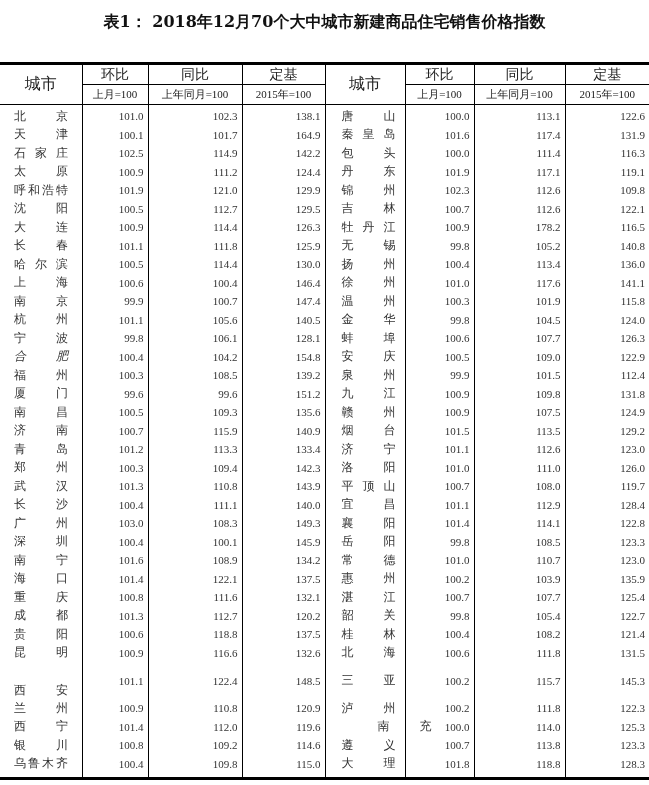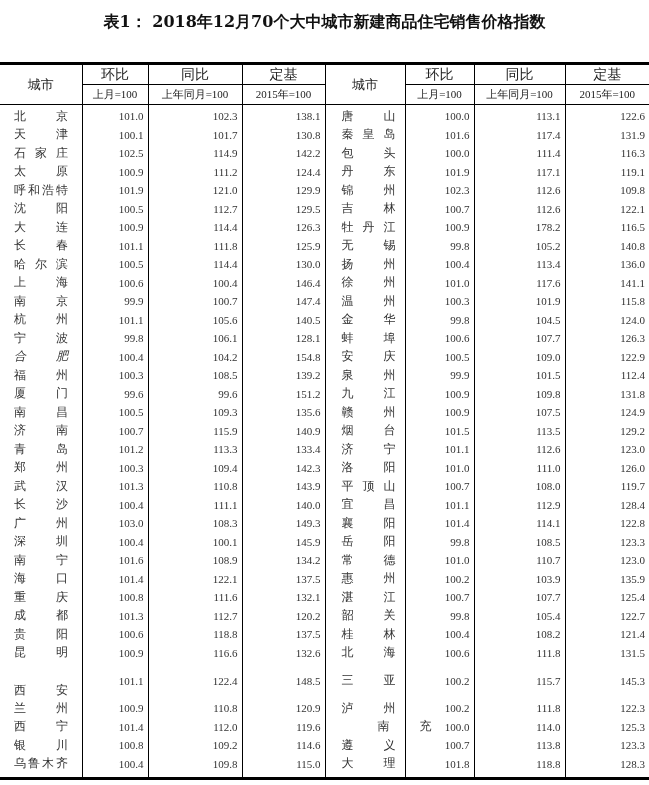--- a/index.html
+++ b/index.html
@@ -15,21 +15,21 @@
     table.idx col.c-yoy { width: 94px; }
     table.idx col.c-base { width: 83px; }
     table.idx col.c-city2 { width: 80px; }
     table.idx col.c-mom2 { width: 69px; }
     table.idx col.c-yoy2 { width: 91px; }
     table.idx col.c-base2 { width: 84px; }
     th { font-weight: normal; font-size: 14px; color: #222; border: 1px solid #000;
          height: 19px; padding: 0; text-align: center; vertical-align: middle;
          font-family: "DejaVu Sans", "Liberation Sans", sans-serif; }
     th.sub { font-size: 11px; font-family: "Liberation Serif", serif; }
-    th.city { font-size: 13px; }
+    th.city { font-size: 16px; }
     thead tr:first-child th { border-top: none; }
     th:first-child { border-left: none; }
     th:last-child { border-right: none; }
     td { height: 18.5px; padding: 0; font-size: 11px; border-left: 1px solid #000; border-right: 1px solid #000;
          font-family: "Liberation Serif", "DejaVu Serif", serif; color: #333; }
     td:first-child { border-left: none; }
     td:last-child { border-right: none; }
     td.num { text-align: right; padding-right: 4px; }
     td.city { font-family: "DejaVu Sans", "Liberation Sans", sans-serif; font-size: 12px; padding-left: 14px; padding-right: 0; }
     td.city2 { padding-left: 16px; }
@@ -81,21 +81,21 @@
         <td class="num">138.1</td>
         <td class="city city2"><span class="cityname" style="letter-spacing: 0px;">唐山</span></td>
         <td class="num">100.0</td>
         <td class="num">113.1</td>
         <td class="num">122.6</td>
       </tr>
       <tr>
         <td class="city"><span class="cityname" style="letter-spacing: 0px;">天津</span></td>
         <td class="num">100.1</td>
         <td class="num">101.7</td>
-        <td class="num">130.8</td>
+        <td class="num">164.9</td>
         <td class="city city2"><span class="cityname">秦皇岛</span></td>
         <td class="num">101.6</td>
         <td class="num">117.4</td>
         <td class="num">131.9</td>
       </tr>
       <tr>
         <td class="city"><span class="cityname">石家庄</span></td>
         <td class="num">102.5</td>
         <td class="num">114.9</td>
         <td class="num">142.2</td>

